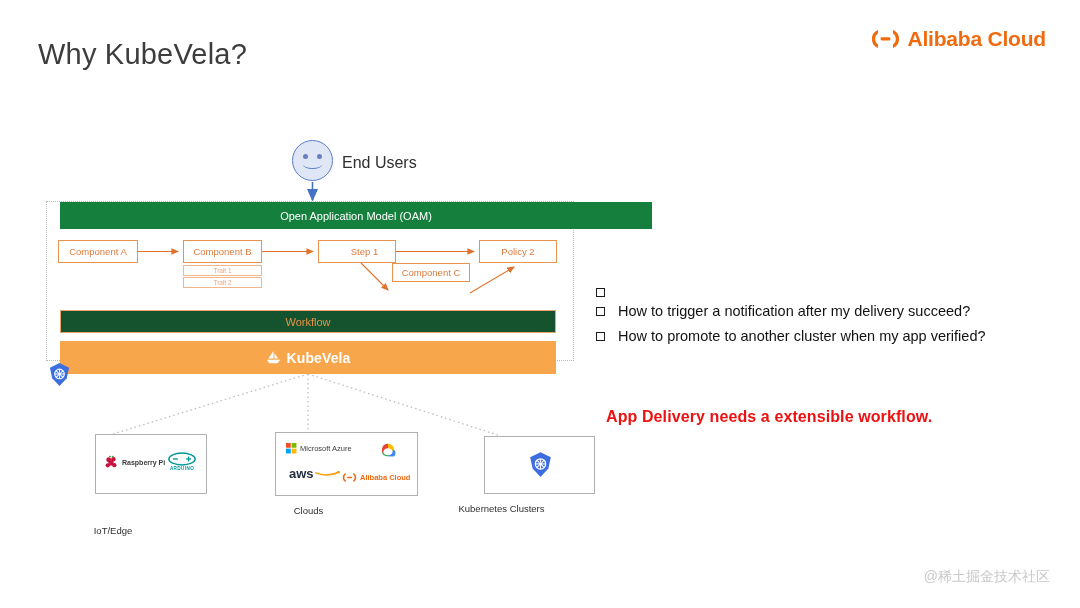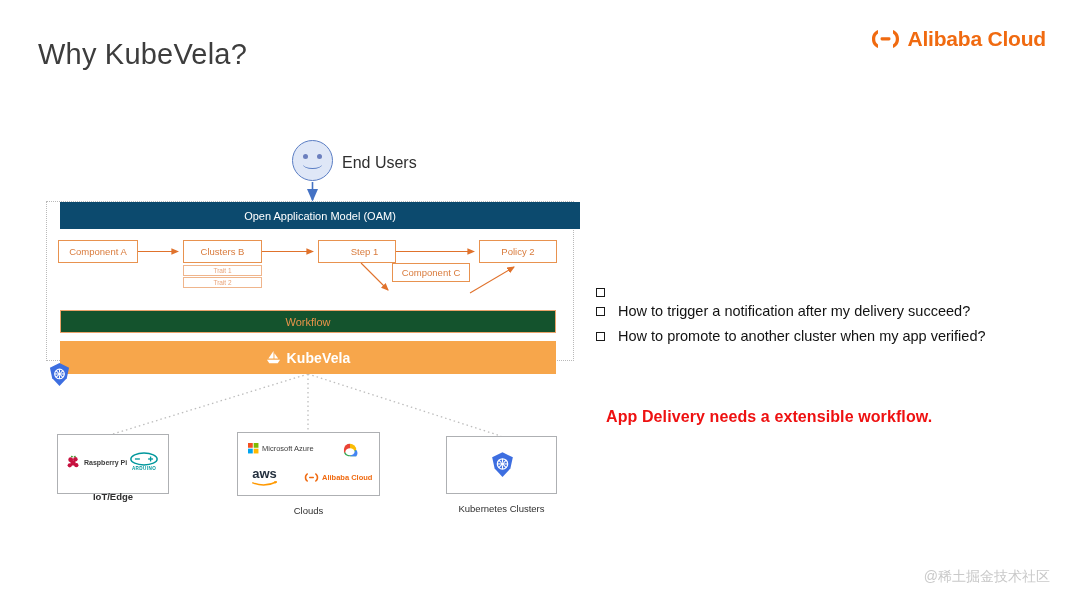--- a/index.html
+++ b/index.html
@@ -50,22 +50,22 @@
   .enduser-label {
     position: absolute; left: 342px; top: 154px;
     font-size: 16px; color: #2f2f2f; white-space: nowrap;
   }
 
   .bar {
     position: absolute; display: flex; align-items: center; justify-content: center;
     font-size: 11px; white-space: nowrap;
   }
   .bar-oam {
-    left: 60px; top: 202px; width: 520px; height: 27px;
-    background: #0c4a6e; color: #ffffff;
+    left: 60px; top: 202px; width: 592px; height: 27px;
+    background: #15803d; color: #ffffff;
   }
   .bar-workflow {
     left: 60px; top: 310px; width: 496px; height: 23px;
     background: #14532d; border: 1.1px solid #EBA36B; color: #E8934A;
   }
   .bar-kubevela {
     left: 60px; top: 341px; width: 496px; height: 33px;
     background: #F7A64B; color: #ffffff;
     font-size: 14px; font-weight: 700; gap: 6px; letter-spacing: .1px;
   }
@@ -81,31 +81,31 @@
 
   .n-compA { left: 58px;  top: 240px; width: 80px; height: 23px; }
   .n-compB { left: 183px; top: 240px; width: 79px; height: 23px; }
   .n-trait1{ left: 183px; top: 265px; width: 79px; height: 11px; }
   .n-trait2{ left: 183px; top: 277px; width: 79px; height: 11px; }
   .n-step1 { left: 318px; top: 240px; width: 78px; height: 23px; padding-left: 15px; }
   .n-policy{ left: 479px; top: 240px; width: 78px; height: 23px; }
   .n-compC { left: 392px; top: 263px; width: 78px; height: 19px; }
 
   .plat-box {
-    position: absolute; border: 1.1px solid #aeb0b3; background: #fff;
+    position: absolute; border: 1.1px solid #aeb0b3; background: #fff; margin-left: 38px;
   }
   .pb-iot    { left: 57px;  top: 434px; width: 112px; height: 60px; }
   .pb-clouds { left: 237px; top: 432px; width: 143px; height: 64px; }
   .pb-k8s    { left: 446px; top: 436px; width: 111px; height: 58px; }
 
   .plat-label {
     position: absolute; font-size: 9.5px; color: #2f2f2f;
     text-align: center; white-space: nowrap;
   }
-  .pl-iot    { left: 57px;  top: 491px; width: 112px; font-weight: bold; }
+  .pl-iot    { left: 57px;  top: 525px; width: 112px; }
   .pl-clouds { left: 237px; top: 505px; width: 143px; }
   .pl-k8s    { left: 426px; top: 503px; width: 151px; }
 
   .logo-cell { position: absolute; display: flex; align-items: center; gap: 3px; }
   .logo-txt { font-size: 7px; color: #3c3c3c; white-space: nowrap; font-weight: 700; }
   .logo-txt.thin { font-weight: 400; font-size: 7.5px; }
   .ali-txt { font-size: 7.5px; font-weight: 700; color: #F06A10; white-space: nowrap; }
 
   
   .qlist { position: absolute; left: 596px; top: 283px; }
@@ -173,21 +173,21 @@
     <div class="face">
       <span class="eye l"></span>
       <span class="eye r"></span>
       <span class="mouth"></span>
     </div>
     <div class="enduser-label">End Users</div>
 
     <div class="bar bar-oam">Open Application Model (OAM)</div>
 
     <div class="node n-compA">Component A</div>
-    <div class="node n-compB">Clusters B</div>
+    <div class="node n-compB">Component B</div>
     <div class="node trait n-trait1">Trait 1</div>
     <div class="node trait n-trait2">Trait 2</div>
     <div class="node n-step1">Step 1</div>
     <div class="node n-policy">Policy 2</div>
     <div class="node n-compC">Component C</div>
 
     <div class="bar bar-workflow">Workflow</div>
 
     <div class="bar bar-kubevela">
       <svg width="15" height="15" viewBox="0 0 16 16">
@@ -253,21 +253,21 @@
       </div>
       <div class="logo-cell" style="left:102px; top:9px;">
         <svg width="20" height="16" viewBox="0 0 22 18">
           <path d="M11 2 A7 7 0 0 0 4.2 8 L4.2 12 L11 12 Z" fill="#EA4335"></path>
           <path d="M11 2 A7 7 0 0 1 18 9 L11 12 Z" fill="#FBBC05"></path>
           <path d="M4.2 12 A6 6 0 0 0 9 16 L18 16 L18 9 Z" fill="#34A853"></path>
           <path d="M18 9 A5 5 0 0 1 18 16 L11 16 Z" fill="#4285F4"></path>
           <ellipse cx="11" cy="11" rx="5.2" ry="4" fill="#ffffff"></ellipse>
         </svg>
       </div>
-      <div class="logo-cell" style="left:13px; top:34px; flex-direction:column; gap:0;">
+      <div class="logo-cell" style="left:13px; top:34px; gap:0;">
         <span style="font-size:13px;font-weight:700;color:#232F3E;line-height:1;">aws</span>
         <svg width="27" height="7" viewBox="0 0 30 8">
           <path d="M1 3 Q15 9 29 2" stroke="#FF9900" stroke-width="1.6" fill="none"></path>
           <path d="M26 1 L29.5 2 L27 4.4 Z" fill="#FF9900"></path>
         </svg>
       </div>
       <div class="logo-cell" style="left:66px; top:39px;">
         <svg width="15" height="11" viewBox="0 0 29 22">
           <path d="M7 2 C2.5 4 1 7 1 11 C1 15 2.5 18 7 20 L7 16.5 C4.8 15 4.2 13.3 4.2 11 C4.2 8.7 4.8 7 7 5.5 Z" fill="#F06A10"></path>
           <path d="M22 2 C26.5 4 28 7 28 11 C28 15 26.5 18 22 20 L22 16.5 C24.2 15 24.8 13.3 24.8 11 C24.8 8.7 24.2 7 22 5.5 Z" fill="#F06A10"></path>

